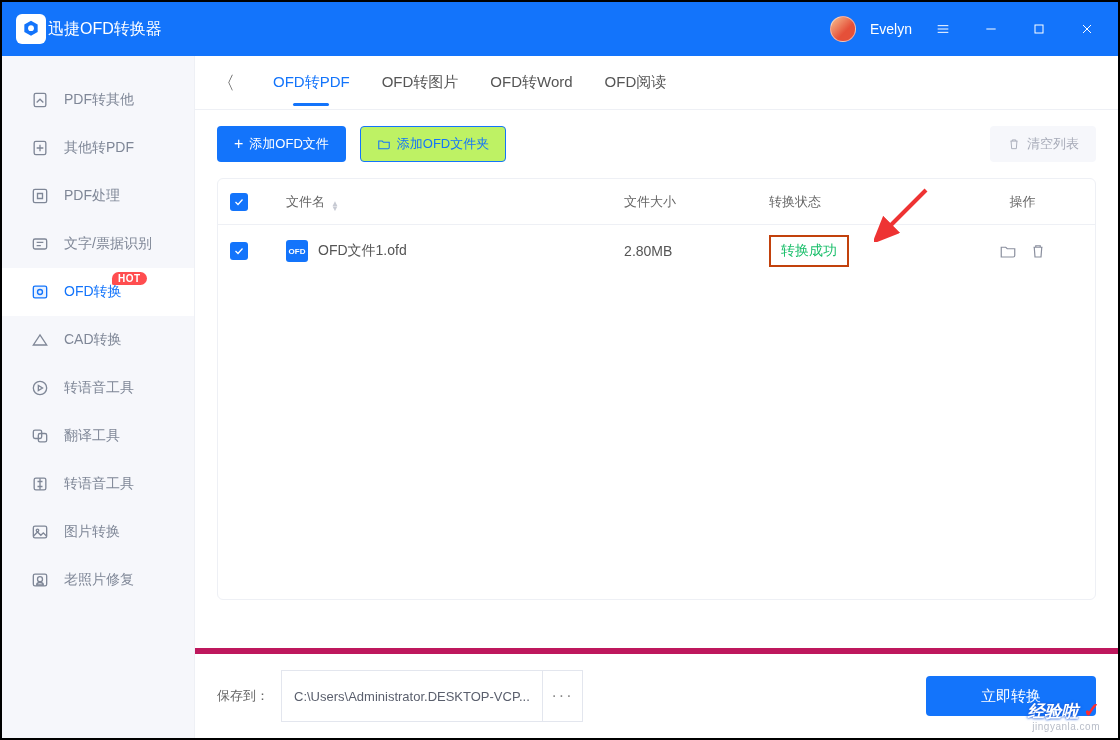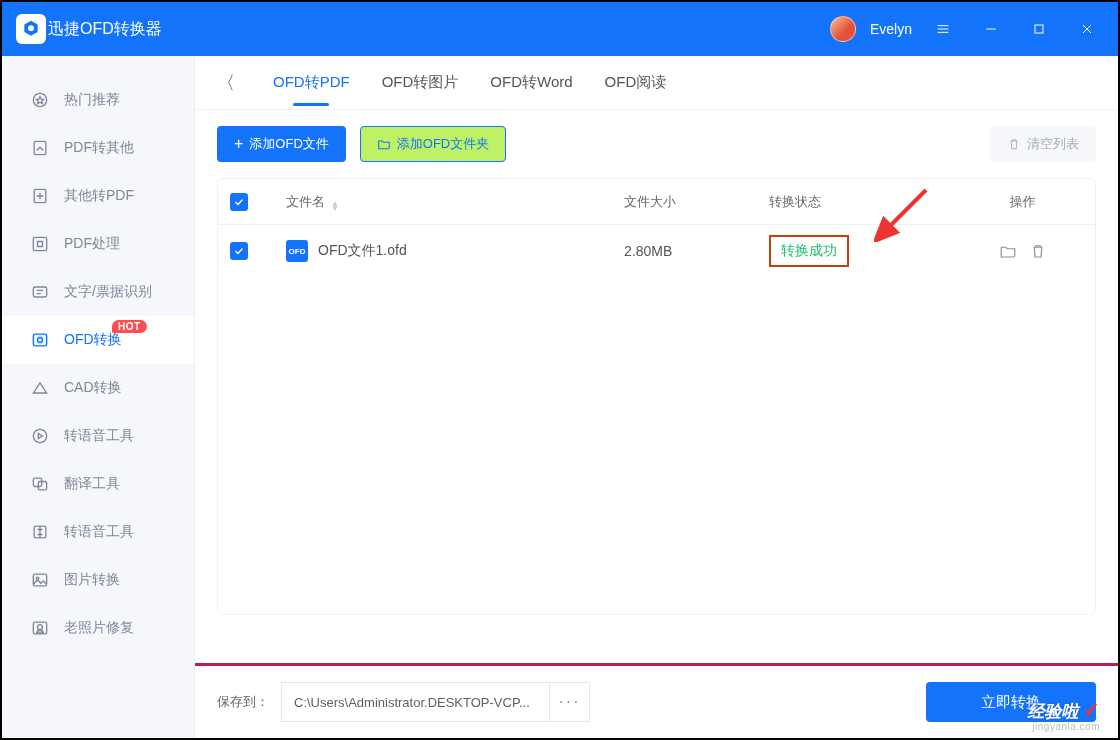--- a/index.html
+++ b/index.html
@@ -50,23 +50,23 @@
 .chk svg { width: 12px; height: 12px; stroke: #fff; stroke-width: 2.5; fill: none; }
 .fname { display: flex; align-items: center; gap: 10px; }
 .file-icon { width: 22px; height: 22px; background: #1374fb; border-radius: 3px; color: #fff; font-size: 8px; font-weight: bold; display: flex; align-items: center; justify-content: center; }
 .status-success { color: #1bbf6b; border: 2px solid #c2410c; padding: 5px 10px; display: inline-block; }
 .ops { display: flex; gap: 12px; color: #8a8f9e; justify-content: center; }
 .ops svg { width: 18px; height: 18px; stroke: currentColor; stroke-width: 1.6; fill: none; cursor: pointer; }
 
 .arrow-annot { position: absolute; top: 180px; left: 872px; pointer-events: none; }
 .arrow-annot svg { width: 60px; height: 60px; }
 
-.footer { border-top: 3px solid #be185d; padding: 16px 22px; display: flex; align-items: center; gap: 12px; margin-top: 36px; }
+.footer { border-top: 6px solid #be185d; padding: 16px 22px; display: flex; align-items: center; gap: 12px; margin-top: 36px; }
 .save-label { font-size: 13px; color: #666; }
-.path-box { height: 40px; border: 1px solid #e3e6ee; border-radius: 0; display: flex; align-items: center; overflow: hidden; gap: 7px; }
+.path-box { height: 52px; border: 1px solid #e3e6ee; border-radius: 0; display: flex; align-items: center; overflow: hidden; }
 .path-text { padding: 0 12px; font-size: 13px; color: #5a5f6d; width: 260px; white-space: nowrap; overflow: hidden; text-overflow: ellipsis; }
 .path-more { width: 40px; height: 100%; border-left: 1px solid #e3e6ee; display: flex; align-items: center; justify-content: center; color: #888; cursor: pointer; letter-spacing: 2px; }
 .convert-btn { margin-left: auto; width: 170px; height: 40px; background: #1374fb; color: #fff; display: flex; align-items: center; justify-content: center; border-radius: 4px; font-size: 15px; cursor: pointer; }
 
 .watermark { position: absolute; right: 18px; bottom: 6px; text-align: right; pointer-events: none; }
 .wm-top { font-size: 17px; color: #fff; font-weight: 600; text-shadow: 0 0 3px #1e5cd8, 0 0 2px #1e5cd8; font-style: italic; }
 .wm-top .chk2 { color: #ff2d2d; font-style: normal; font-size: 20px; text-shadow: none; }
 .wm-bottom { font-size: 10px; color: #b8bdc8; margin-top: -2px; letter-spacing: .5px; }
 </style>
 </head>
@@ -107,29 +107,20 @@
           <svg viewBox="0 0 24 24">
             <line x1="6" y1="6" x2="18" y2="18"></line>
             <line x1="18" y1="6" x2="6" y2="18"></line>
           </svg>
         </div>
     </div>
   </div>
 
   <div class="body">
     <div class="sidebar">
-      <div class="sb-item">
-          <span class="ic">
-            <svg viewBox="0 0 24 24">
-              <circle cx="12" cy="12" r="8"></circle>
-              <path d="M12 8l1.5 3 3 .3-2.3 2 .7 3-2.9-1.7L9.1 16.3l.7-3-2.3-2 3-.3z"></path>
-            </svg>
-          </span>
-          <span>热门推荐</span>
-        </div>
       <div class="sb-item">
           <span class="ic">
             <svg viewBox="0 0 24 24">
               <rect x="5" y="4" width="14" height="16" rx="2"></rect>
               <path d="M8 15l4-4 4 4"></path>
             </svg>
           </span>
           <span>PDF转其他</span>
         </div>
       <div class="sb-item">

